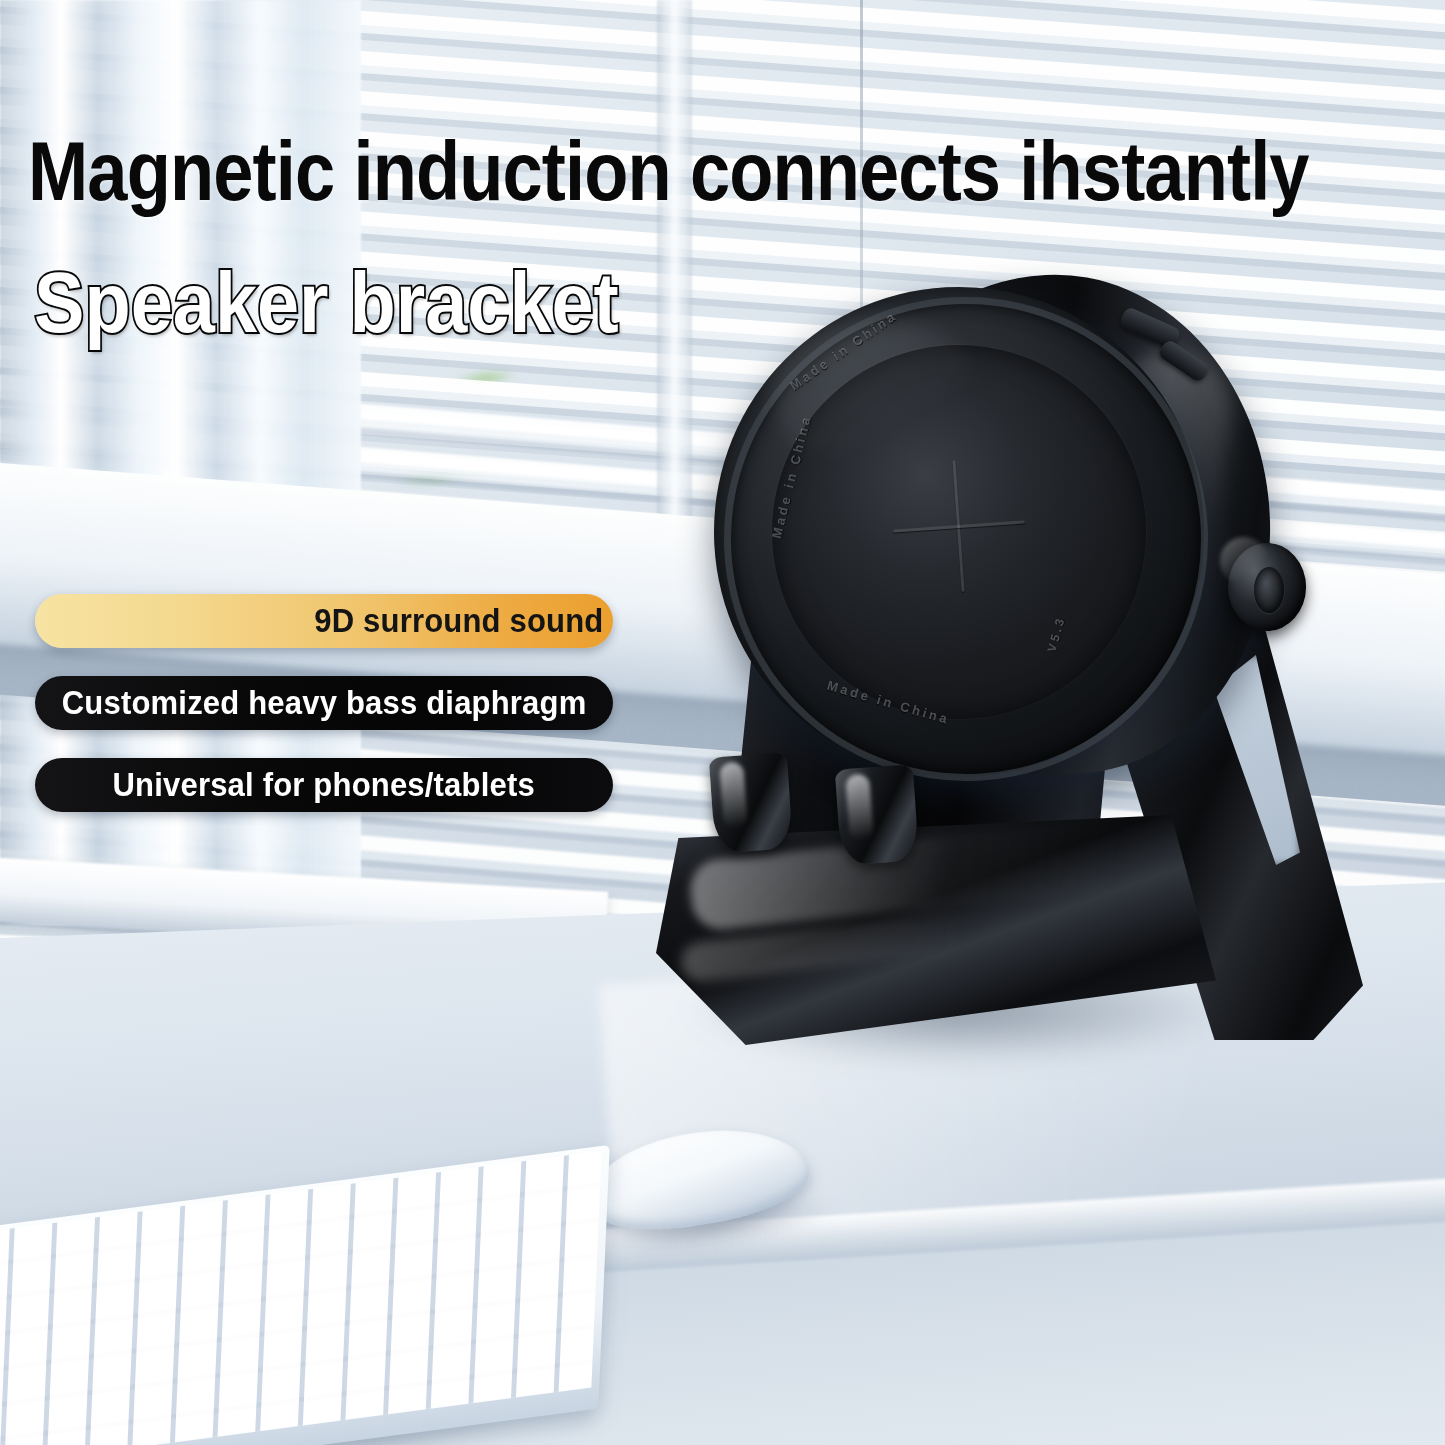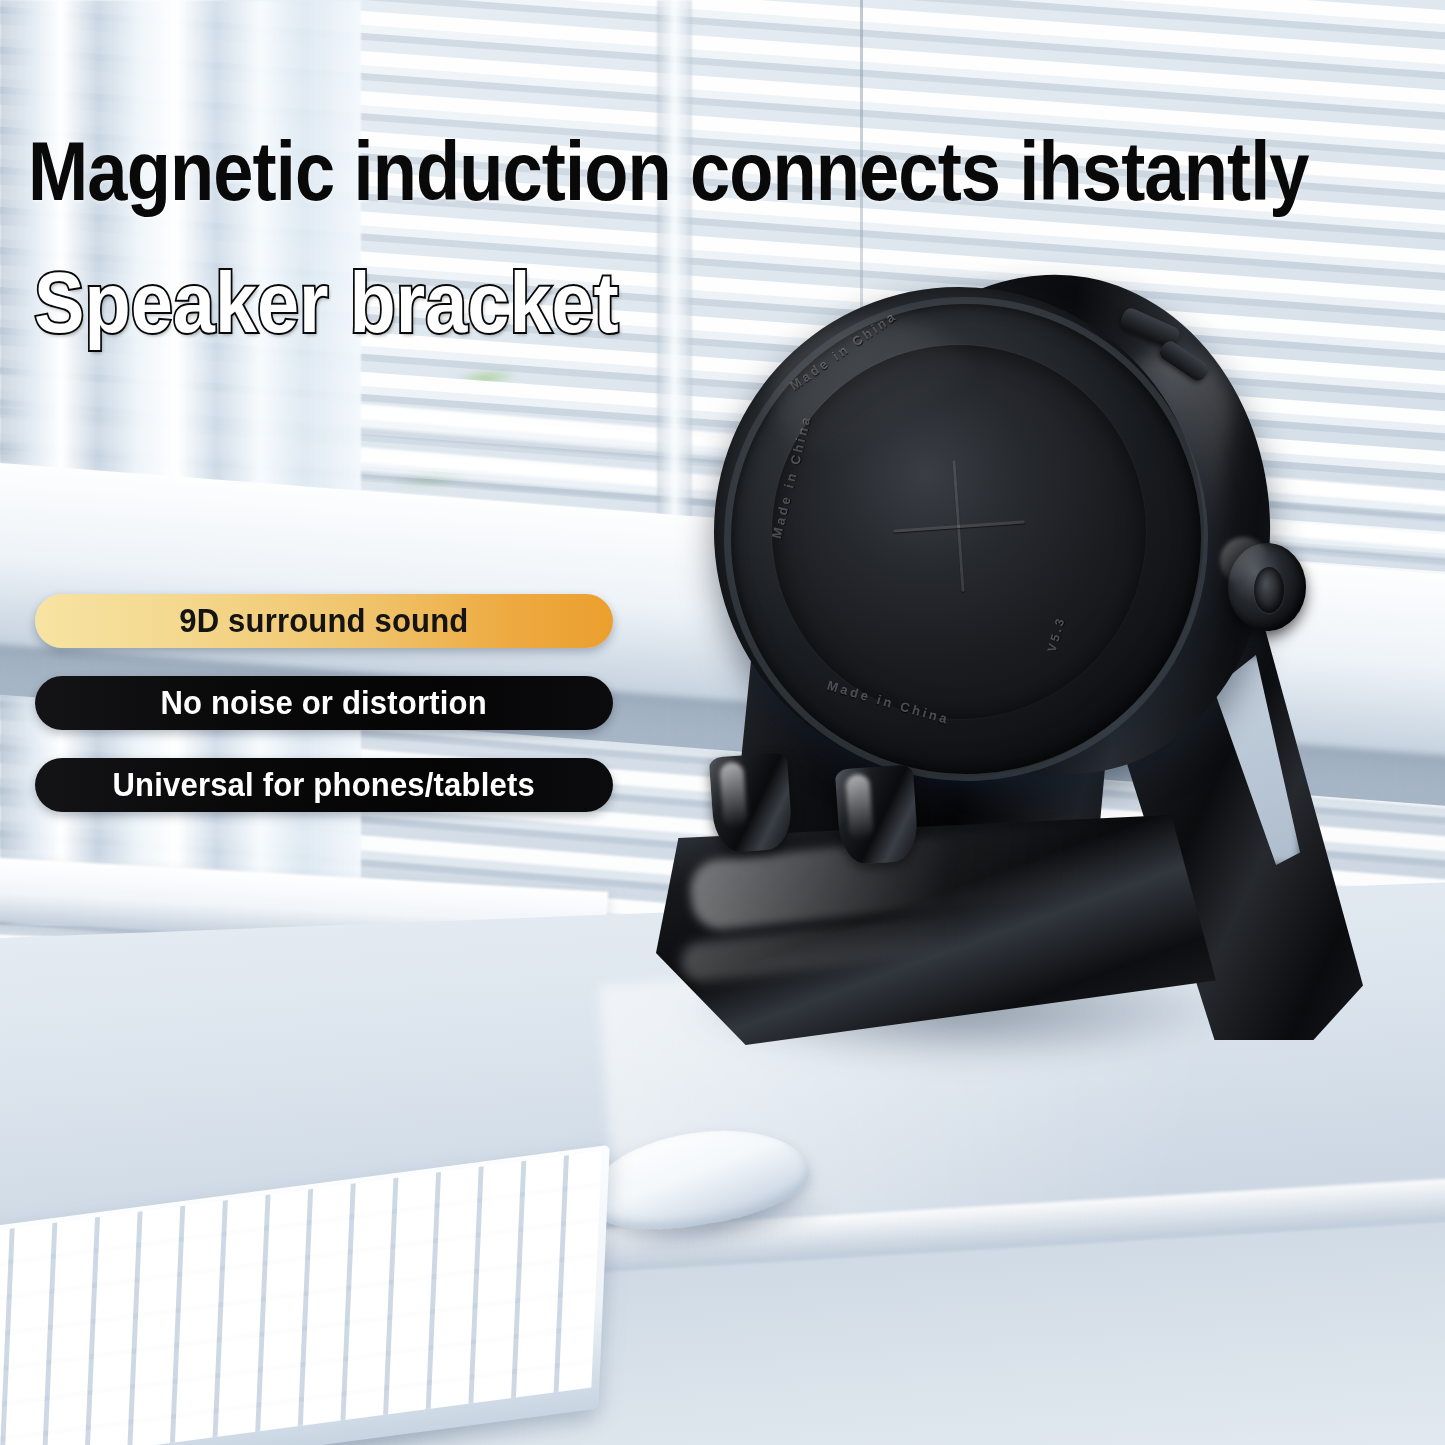--- a/index.html
+++ b/index.html
@@ -376,20 +376,21 @@
   .pill span{
     font-family:"Liberation Sans Narrow","Liberation Sans",sans-serif;
     font-weight:700;
     font-size:33px;
     letter-spacing:.2px;
     transform:scaleX(.94);
     white-space:nowrap;
   }
   .pill.amber{
     background:linear-gradient(90deg,#f7e3a3 0%,#f4d98f 24%,#f0c36a 58%,#edaa41 82%,#eb9f2e 100%);
+    justify-content:flex-end;
   }
   .pill.amber span{color:#141414;}
   .pill.dark{
     background:linear-gradient(90deg,#141416 0%,#09090a 35%,#050506 70%,#0c0c0e 100%);
   }
   .pill.dark span{color:#ffffff;}
 
   
   #banner{
     position:absolute;left:718px;top:1329px;width:727px;height:116px;
@@ -479,21 +480,21 @@
   </div>
 
   <div id="headline">Magnetic induction connects ihstantly</div>
   <div id="subhead">Speaker bracket</div>
 
   <div id="features">
       <div class="pill amber">
         <span>9D surround sound</span>
       </div>
       <div class="pill dark">
-        <span>No noise or distortion</span>
+        <span>Customized heavy bass diaphragm</span>
       </div>
       <div class="pill dark">
         <span>Universal for phones/tablets</span>
       </div>
     </div>
 
 
 </div>
 
 </body></html>

